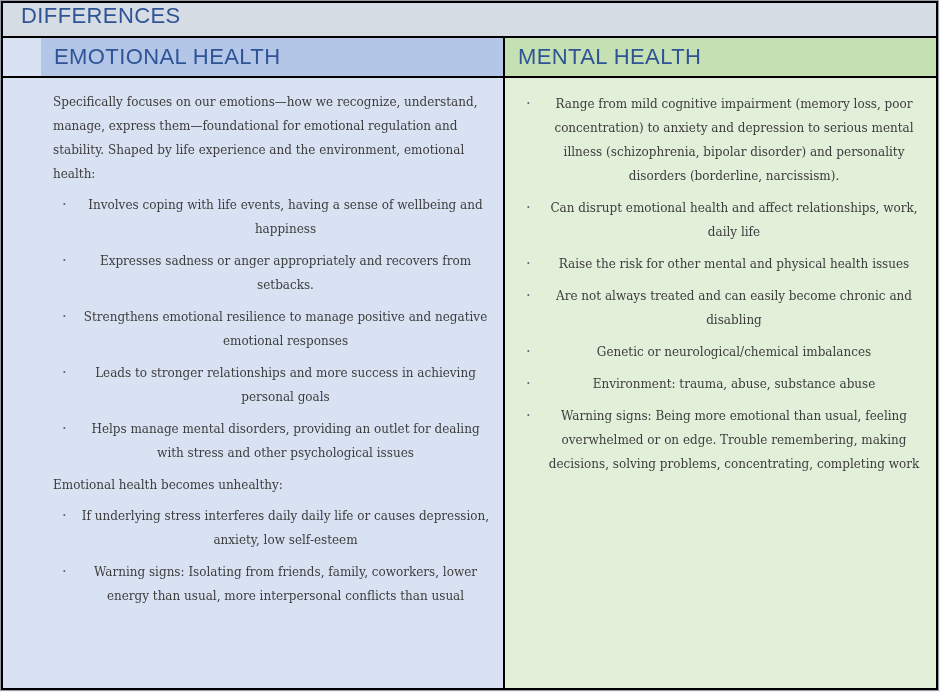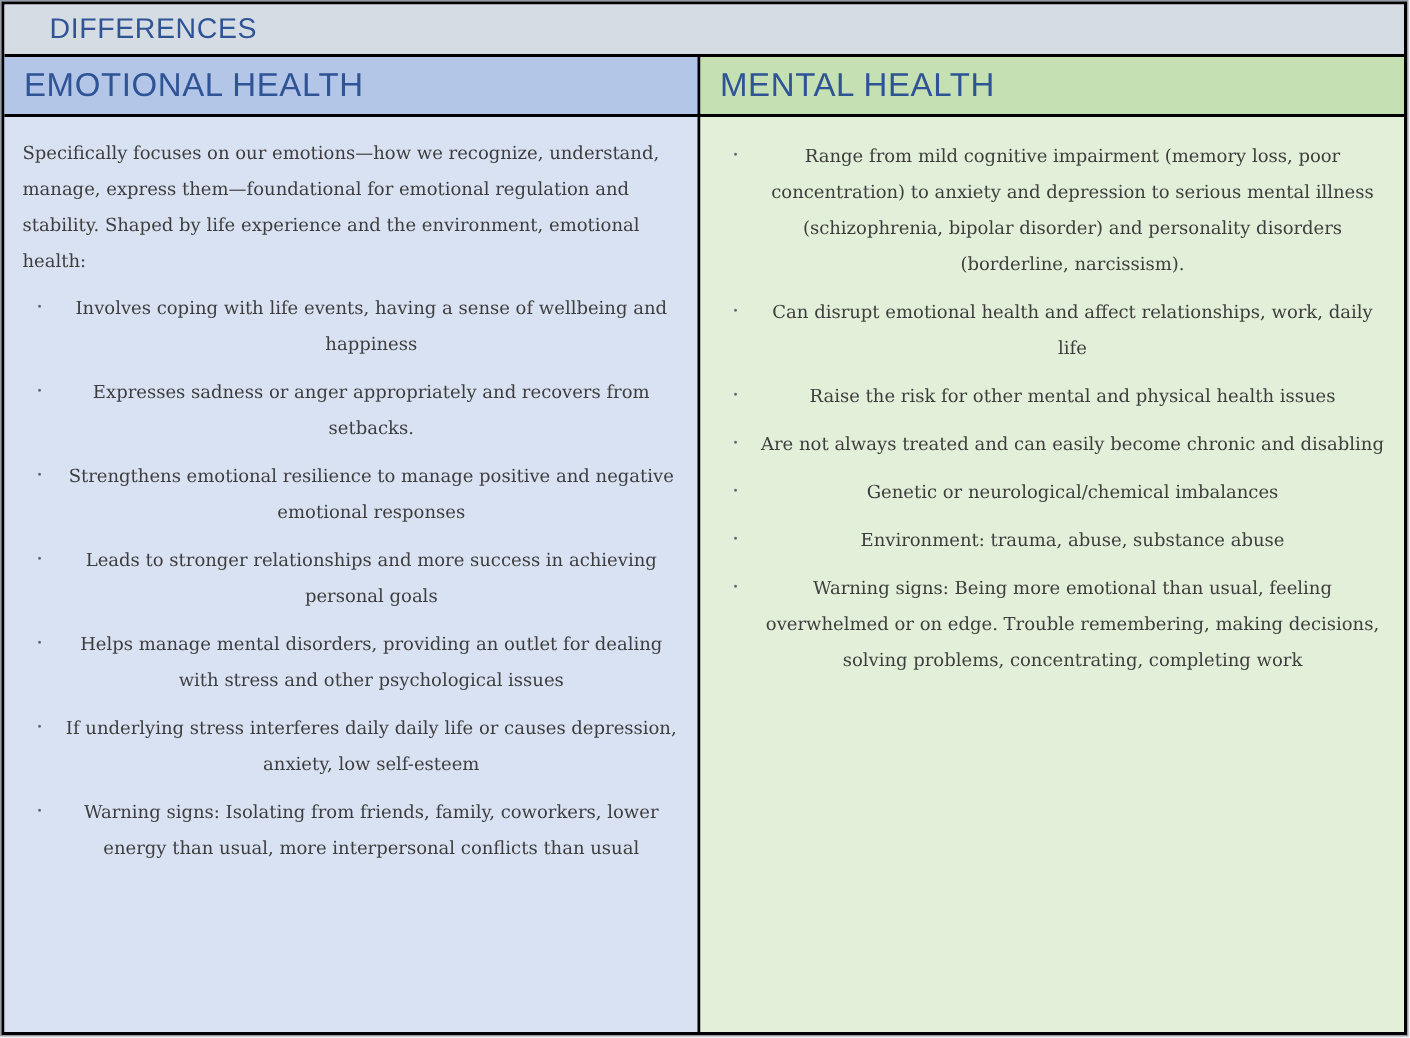--- a/index.html
+++ b/index.html
@@ -19,29 +19,30 @@
     left: 1px; top: 1px; right: 2px; bottom: 2px;
     border: 2px solid #000;
     box-shadow: 0 0 0 1px #979ca6;
     display: grid;
     grid-template-rows: 35px 40px 1fr;
     background: var(--body-blue-bg, #d9e2f3);
   }
   .title-row {
     background: var(--title-bg, #d6dce4);
     border-bottom: 2px solid #000;
-    display: flex; align-items: center;
-    padding-left: 30px;
+    display: flex; align-items: flex-start;
+    padding-left: 18px;
     color: var(--header-text, #2f5496);
-    font-size: 19px;
+    font-size: 22px;
     letter-spacing: 0.4px;
   }
   .header-row, .body-row {
     display: grid;
     grid-template-columns: 464px 1fr;
+    padding-left: 38px;
   }
   .header-row { border-bottom: 2px solid #000; }
   .cell-left  { border-right: 2px solid #000; }
   .header-cell {
     display: flex; align-items: center;
     padding-left: 13px;
     color: var(--header-text, #2f5496);
     font-size: 22px;
     letter-spacing: 0.4px;
     overflow: hidden;
@@ -98,20 +99,21 @@
 
       <div class="body-cell cell-left">
         <p>Specifically focuses on our emotions—how we recognize, understand, manage, express them—foundational for emotional regulation and stability. Shaped by life experience and the environment, emotional health:</p>
         <ul>
           <li>Involves coping with life events, having a sense of wellbeing and happiness</li>
           <li>Expresses sadness or anger appropriately and recovers from setbacks.</li>
           <li>Strengthens emotional resilience to manage positive and negative emotional responses</li>
           <li>Leads to stronger relationships and more success in achieving personal goals</li>
           <li>Helps manage mental disorders, providing an outlet for dealing with stress and other psychological issues</li>
         </ul>
+        <p>Emotional health becomes unhealthy:</p>
         <ul>
           <li>If underlying stress interferes daily daily life or causes depression, anxiety, low self-esteem</li>
           <li>Warning signs: Isolating from friends, family, coworkers, lower energy than usual, more interpersonal conflicts than usual</li>
         </ul>
       </div>
 
       <div class="body-cell cell-right">
         <ul>
           <li>Range from mild cognitive impairment (memory loss, poor concentration) to anxiety and depression to serious mental illness (schizophrenia, bipolar disorder) and personality disorders (borderline, narcissism).</li>
           <li>Can disrupt emotional health and affect relationships, work, daily life</li>

